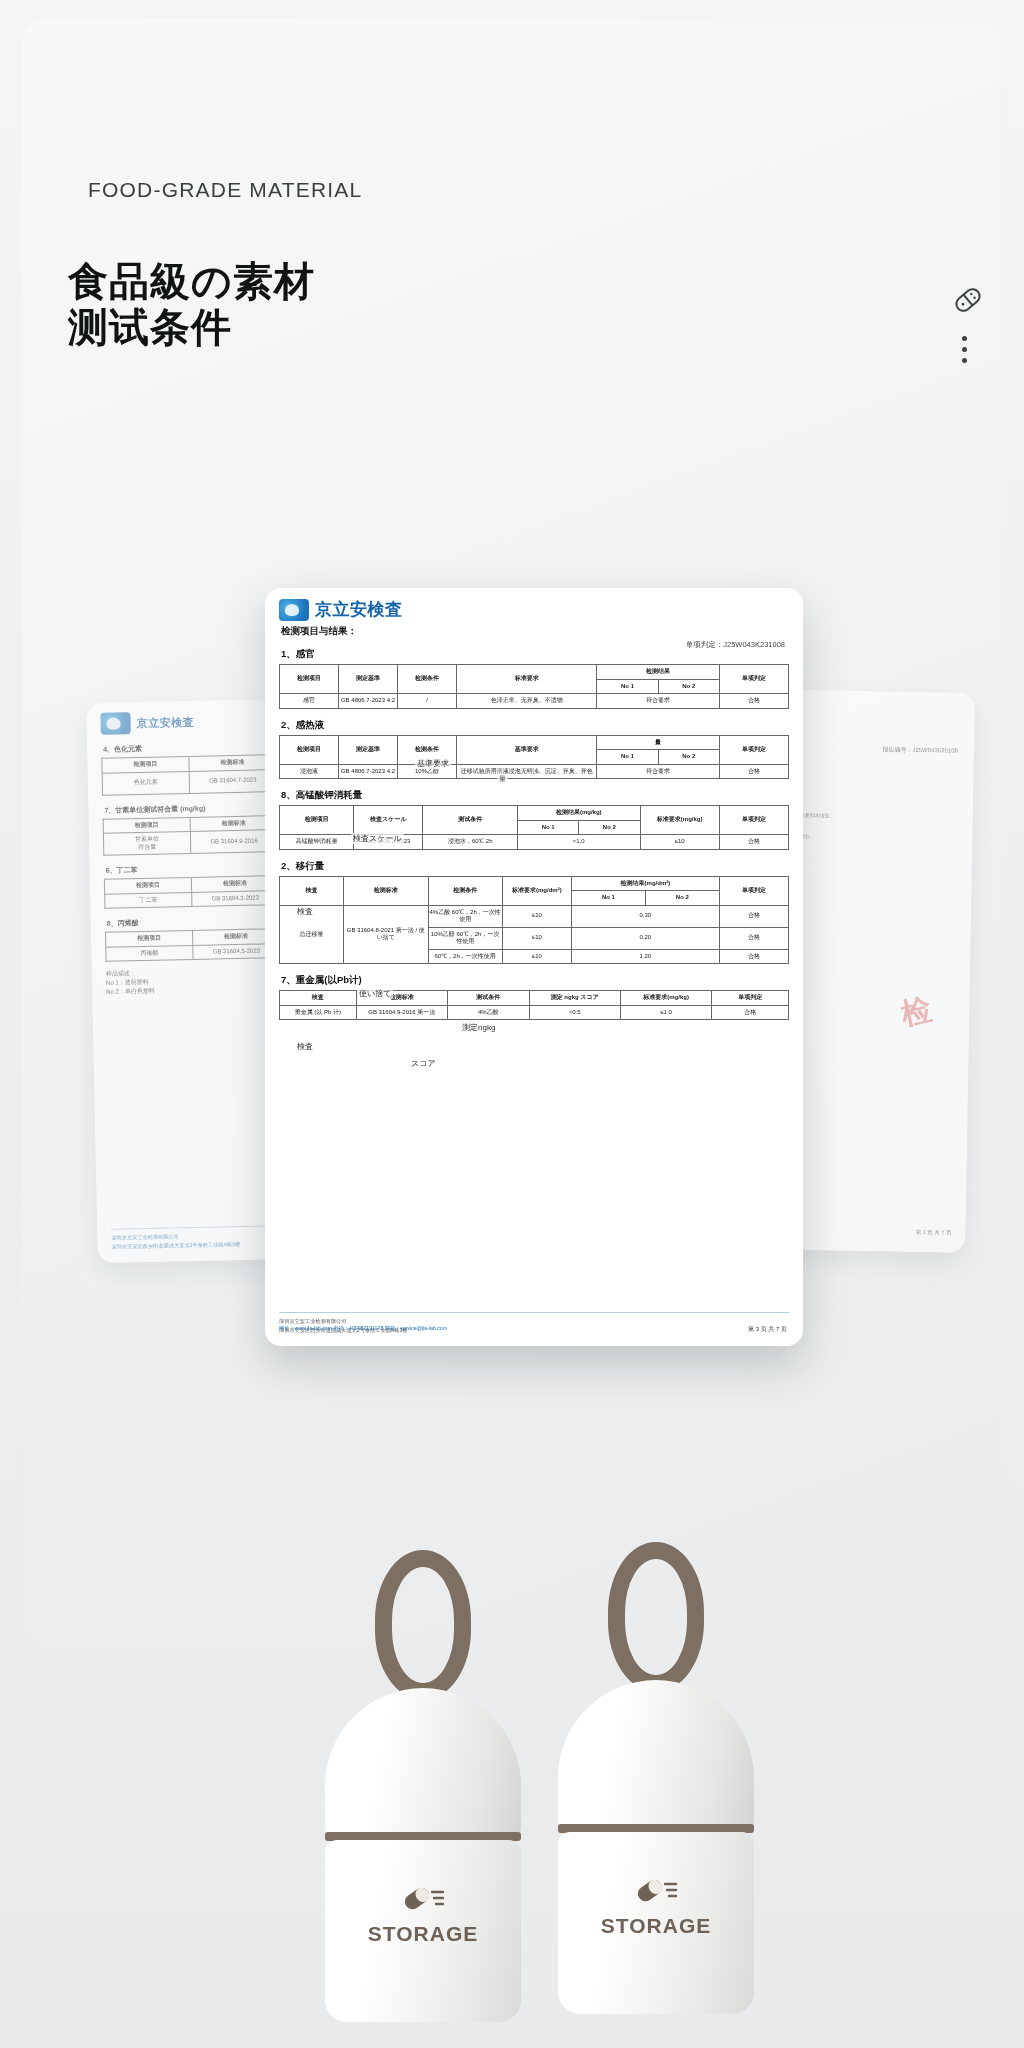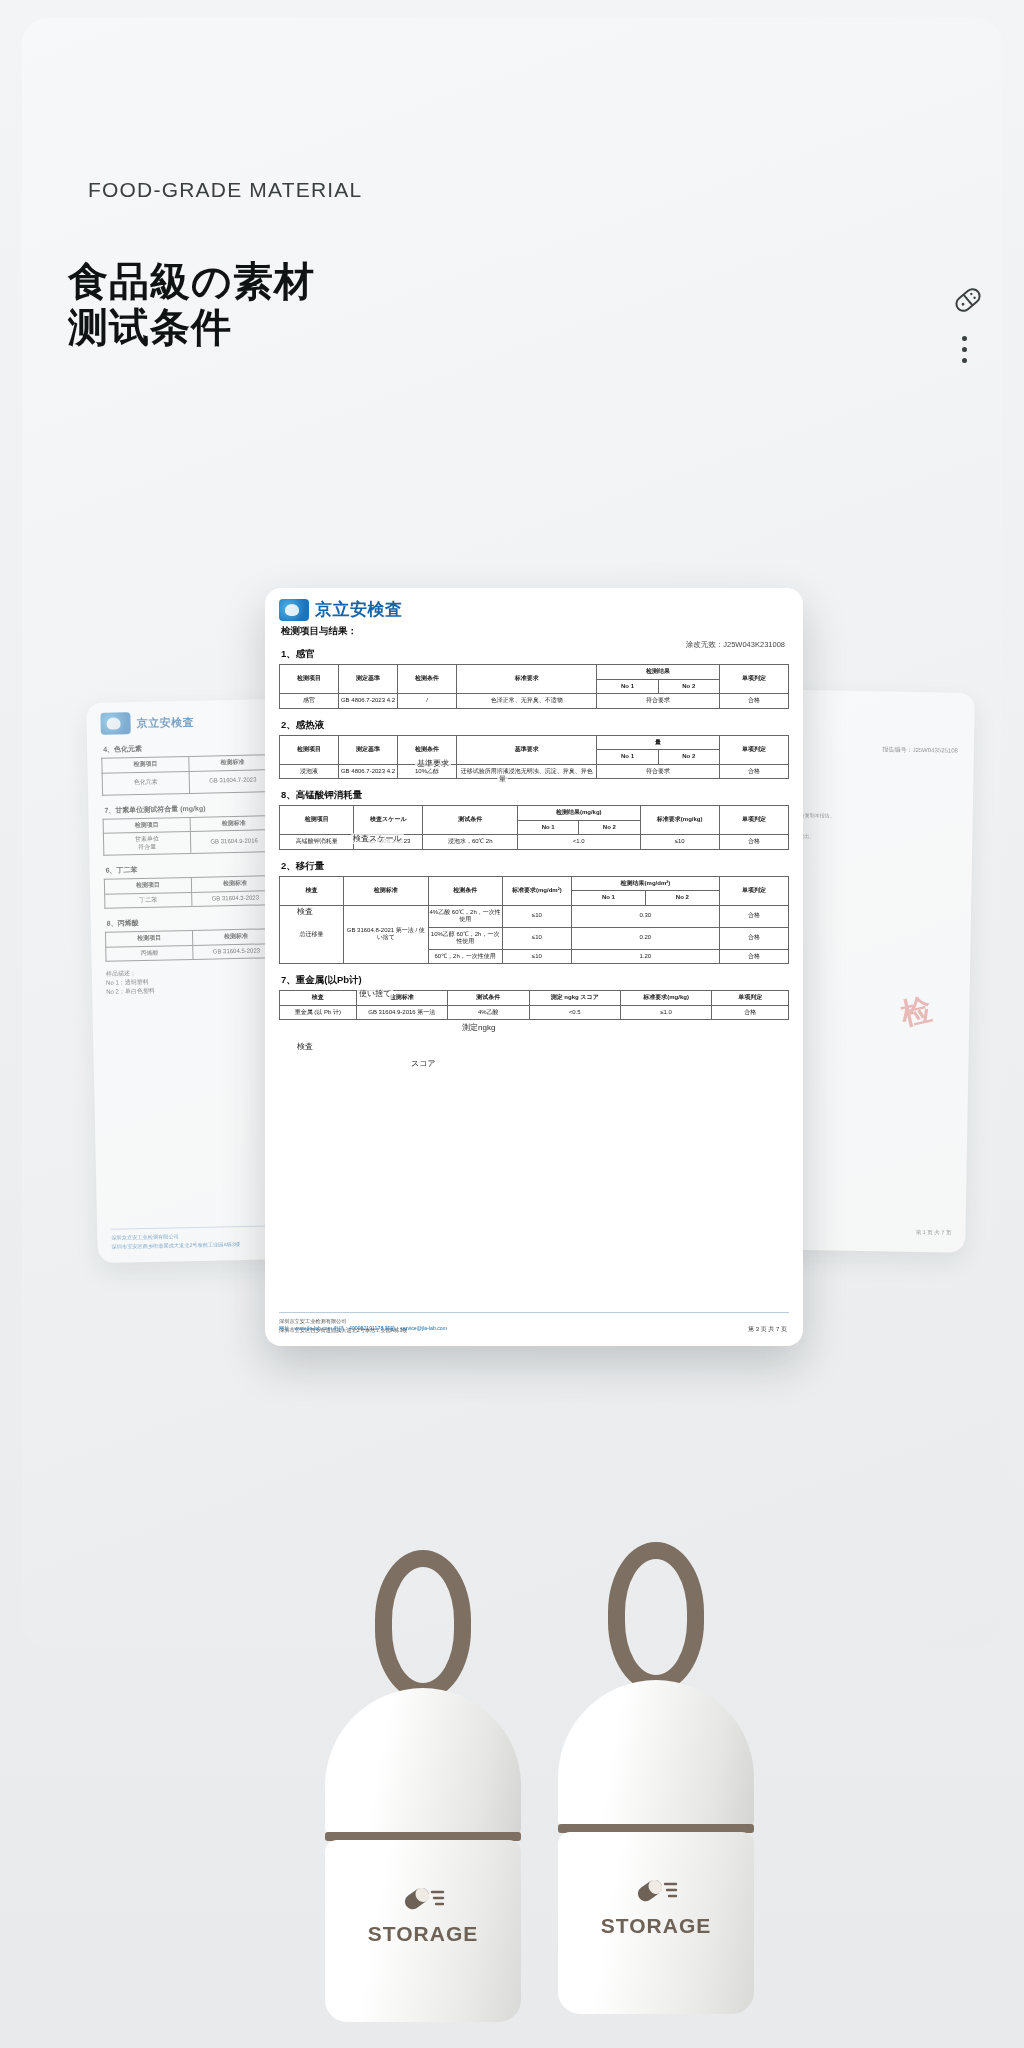--- a/index.html
+++ b/index.html
@@ -256,21 +256,21 @@
       <div style="position:absolute;right:14px;bottom:16px;font-size:5.5px;color:#555;">第 1 页 共 7 页</div>
     </div>
   </div>
 
   <div class="cert front">
     <div class="cert-inner">
       <div class="brand">
         <div class="brand-mark"></div>
         <div class="brand-name">京立安検査</div>
       </div>
-      <div class="report-no">涂改无效：J25W043K231008</div>
+      <div class="report-no">单项判定：J25W043K231008</div>
 
       <div class="sec-title" style="margin-top:4px">检测项目与结果：</div>
 
       <div class="sec-title">1、感官</div>
       <table class="t">
         <tbody>
             <tr>
           <th rowspan="2" style="width:11%">检测项目</th>
           <th rowspan="2" style="width:11%">测定基準</th>
           <th rowspan="2" style="width:11%">检测条件</th>

